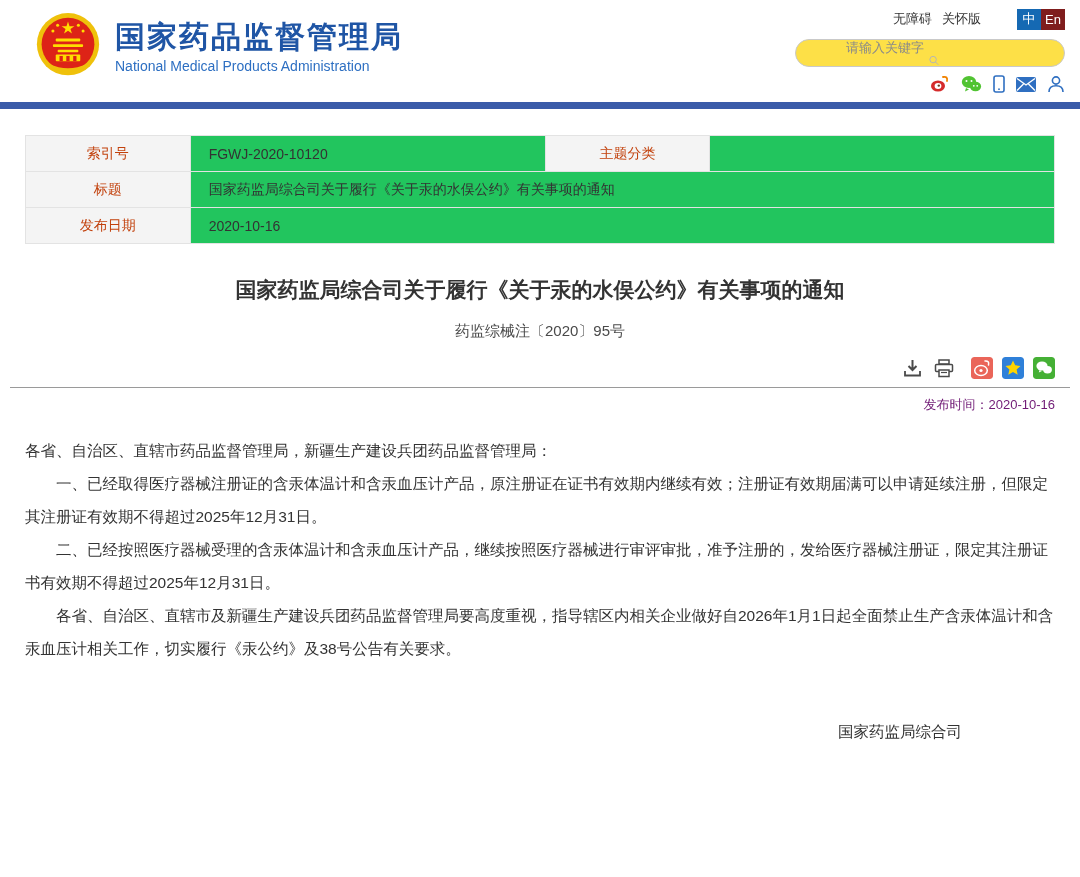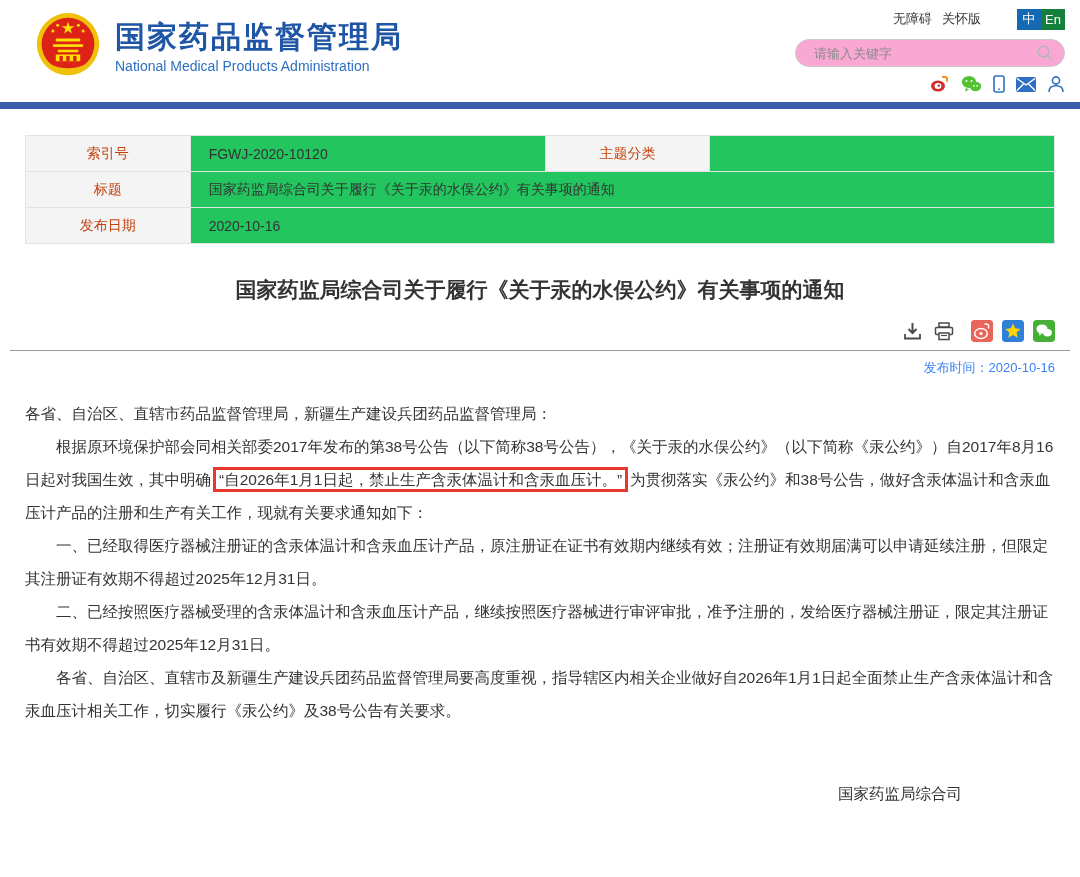--- a/index.html
+++ b/index.html
@@ -13,42 +13,42 @@
   .brand { position:absolute; left:35px; top:10px; display:flex; align-items:center; }
   .brand-emblem { width:66px; height:74px; margin-right:14px; }
   .brand-text .zh { font-size:30px; font-weight:bold; color:#1f55a5; letter-spacing:2px; line-height:34px;}
   .brand-text .en { font-size:14px; color:#2d6fc2; margin-top:4px; }
   .header-right { position:absolute; right:15px; top:8px; width:300px; }
   .utility-row { display:flex; justify-content:flex-end; align-items:center; gap:10px; height:22px;}
   .utility-link { font-size:13px; color:#333; cursor:pointer; }
   .lang-toggle { display:flex; margin-left:26px; }
   .lang-btn { width:24px; height:21px; font-size:13px; display:flex; align-items:center; justify-content:center; cursor:pointer;}
   .lang-zh { background:#1569b3; color:#fff; }
-  .lang-en { background:#15803d; color:#ffffff; }
+  .lang-en { background:#7f1d1d; color:#ffffff; }
   .search-row { margin-top:9px; display:flex; justify-content:flex-end; }
   .search-box { width:270px; height:28px; border:1px solid #c9c9c9; border-radius:15px;
-    display:flex; align-items:center; padding:0 10px 0 18px; background:#f9a8d4;}
+    display:flex; align-items:center; padding:0 10px 0 18px; background:#fde047;flex-direction:column;}
   .search-box input { border:none; outline:none; flex:1; font-size:13px; color:#333;
     font-family:"Liberation Sans", sans-serif; background:transparent;}
   .search-box input::placeholder { color:#8a8a8a; }
   .social-row { margin-top:8px; display:flex; justify-content:flex-end; align-items:center; gap:11px; }
   .social-row svg { display:block; cursor:pointer; }
   
   .nav-bar { height:7px; background:#3a5ba9; }
   
   .content { width:1030px; margin:0 auto; padding-top:26px; }
   table.info-table { width:100%; border-collapse:collapse; font-size:14px; }
   table.info-table td { border:1px solid #e3e3e3; height:36px; }
   td.lbl { background:#f4f4f4; text-align:center; width:16%; color:#c2410c; }
   td.val { padding-left:18px; background:#22c55e; }
   .doc-title { text-align:center; font-size:21px; font-weight:bold; color:#333; margin-top:32px; }
   .doc-number { text-align:center; font-size:15px; color:#4a4a4a; margin-top:18px; }
   .action-row { display:flex; justify-content:flex-end; align-items:center; gap:9px; margin-top:16px; }
   .meta-divider { border-bottom:1px solid #9a9a9a; margin:8px -15px 0 -15px; }
-  .publish-time { text-align:right; font-size:13px; color:#3b82f6; margin-top:8px; }
+  .publish-time { text-align:right; font-size:13px; color:#701a75; margin-top:8px; }
   
   .article { margin-top:20px; font-size:15.5px; line-height:33px; color:#333; }
   .article p { text-indent:2em; }
   .article p.salutation { text-indent:0; }
   .red-box { border:3px solid #e8372c; padding:1px 3px; margin:0 2px; }
   .signature-block { width:220px; margin:52px 45px 0 auto; text-align:center; font-size:15.5px; line-height:30px; }
   .icon-badge { border-radius:3px; }
 </style>
 </head>
 <body>
@@ -145,20 +145,21 @@
       <td class="val" colspan="3">国家药监局综合司关于履行《关于汞的水俣公约》有关事项的通知</td>
     </tr>
     <tr>
       <td class="lbl">发布日期</td>
       <td class="val" colspan="3">2020-10-16</td>
     </tr>
   </tbody>
     </table>
 
   <h1 class="doc-title">国家药监局综合司关于履行《关于汞的水俣公约》有关事项的通知</h1>
+  <div class="doc-number">药监综械注〔2020〕95号</div>
 
   <div class="action-row">
     <svg width="19" height="19" viewBox="0 0 19 19">
       <path d="M9.5 1 L9.5 10 M5.5 7 L9.5 11 L13.5 7" fill="none" stroke="#4a4a4a" stroke-width="2"></path>
       <path d="M2 12 L2 16.5 L17 16.5 L17 12" fill="none" stroke="#4a4a4a" stroke-width="1.8"></path>
     </svg>
     <svg width="20" height="19" viewBox="0 0 20 19" style="margin-left:3px;">
       <rect x="5" y="1" width="10" height="4" fill="none" stroke="#4a4a4a" stroke-width="1.5"></rect>
       <rect x="1.5" y="5.5" width="17" height="7" rx="1" fill="none" stroke="#4a4a4a" stroke-width="1.5"></rect>
       <rect x="5" y="11" width="10" height="6.5" fill="#fff" stroke="#4a4a4a" stroke-width="1.5"></rect>
@@ -180,23 +181,20 @@
       <ellipse cx="14.5" cy="12.8" rx="4.4" ry="3.7" fill="#fff"></ellipse>
       <path d="M6.5 13 L5.8 15.5 L9 14 Z" fill="#fff"></path>
     </svg>
   </div>
 
   <div class="meta-divider"></div>
   <div class="publish-time">发布时间：2020-10-16</div>
 
   <article class="article">
     <p class="salutation">各省、自治区、直辖市药品监督管理局，新疆生产建设兵团药品监督管理局：</p>
-    <p>
-      <span>根据原环境保护部会同相关部委2017年发布的第38号公告（以下简称38号公告），《关于汞的水俣公约》（以下简称《汞公约》）自2017年8月16日起对我国生效，其中明确</span><span class="red-box">“自2026年1月1日起，禁止生产含汞体温计和含汞血压计。”</span><span>为贯彻落实《汞公约》和38号公告，做好含汞体温计和含汞血压计产品的注册和生产有关工作，现就有关要求通知如下：</span>
-    </p>
     <p>一、已经取得医疗器械注册证的含汞体温计和含汞血压计产品，原注册证在证书有效期内继续有效；注册证有效期届满可以申请延续注册，但限定其注册证有效期不得超过2025年12月31日。</p>
     <p>二、已经按照医疗器械受理的含汞体温计和含汞血压计产品，继续按照医疗器械进行审评审批，准予注册的，发给医疗器械注册证，限定其注册证书有效期不得超过2025年12月31日。</p>
     <p>各省、自治区、直辖市及新疆生产建设兵团药品监督管理局要高度重视，指导辖区内相关企业做好自2026年1月1日起全面禁止生产含汞体温计和含汞血压计相关工作，切实履行《汞公约》及38号公告有关要求。</p>
   </article>
 
   <div class="signature-block">
     <div>国家药监局综合司</div>
 
   </div>
 

